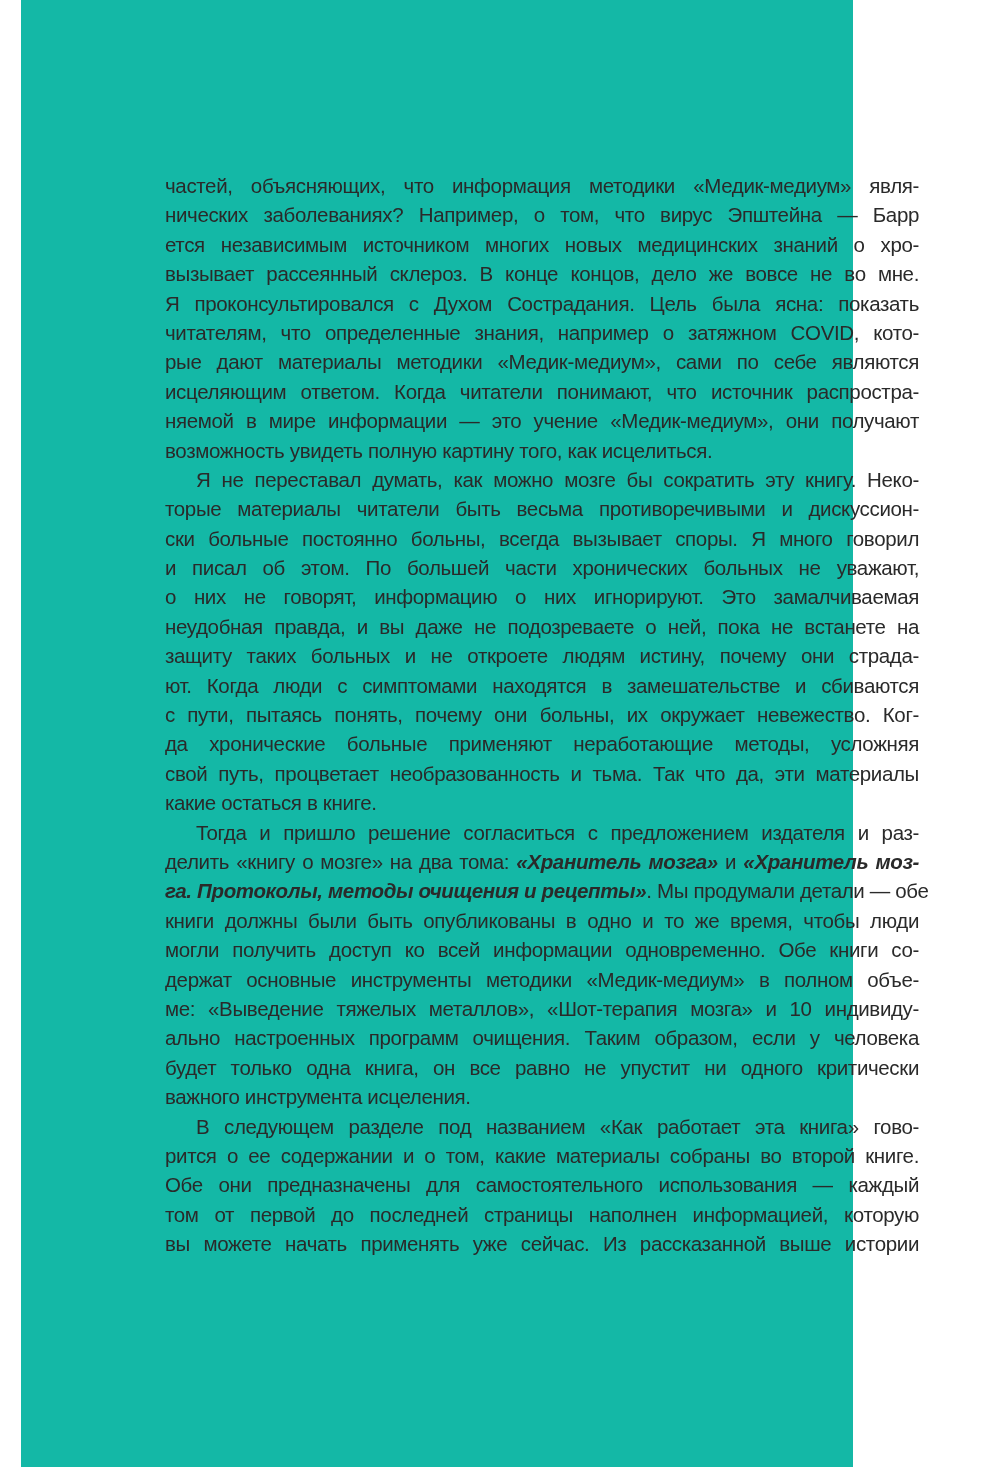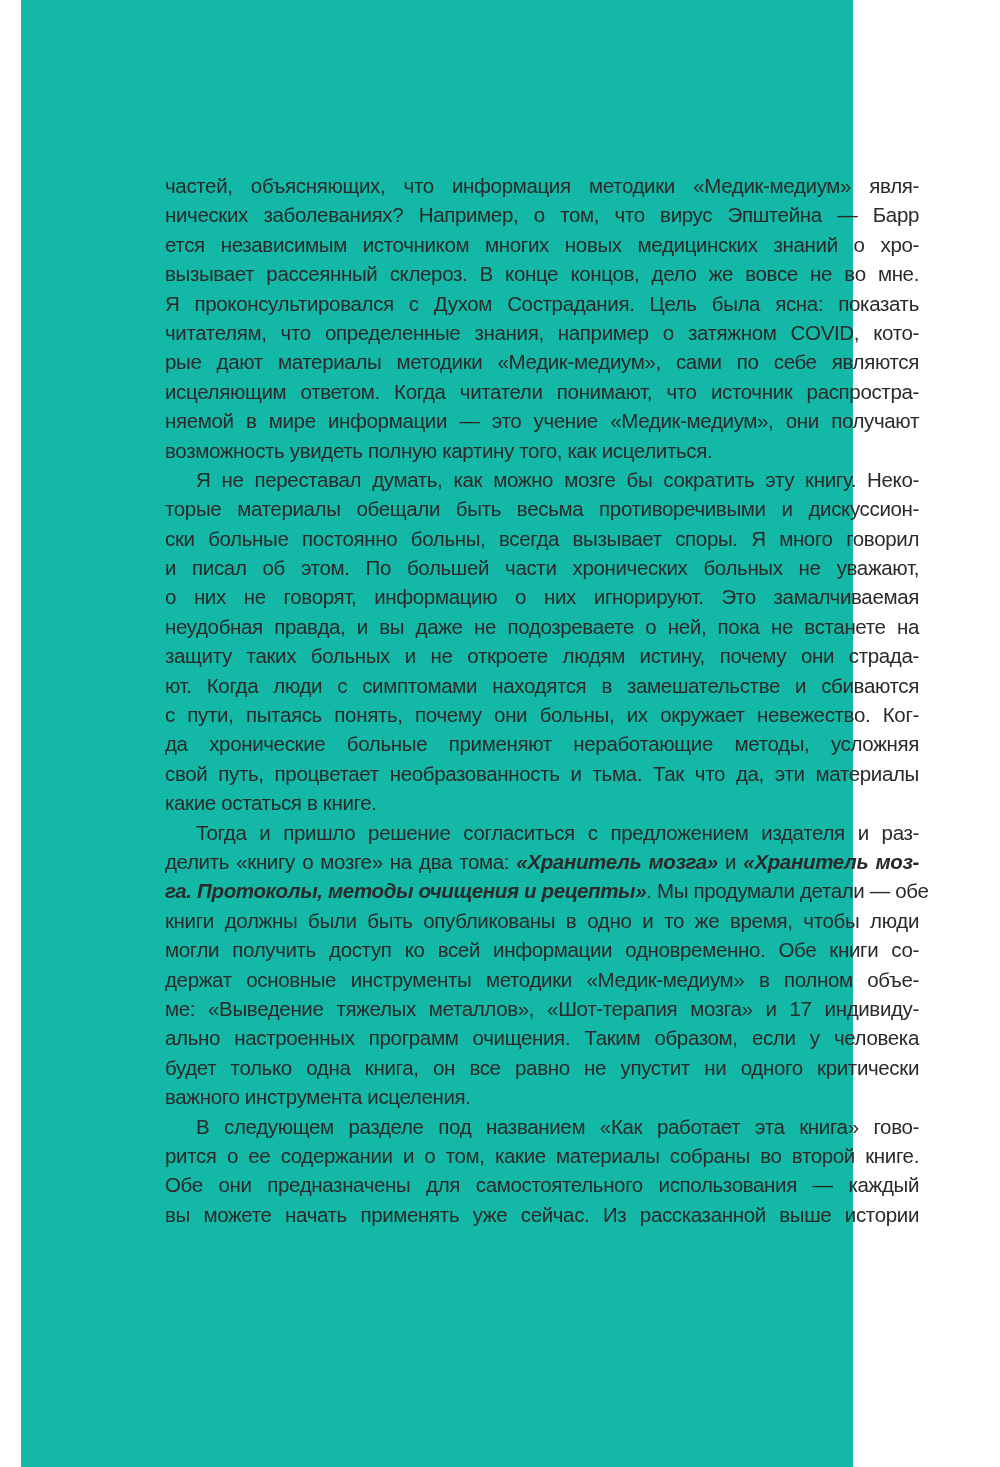--- a/index.html
+++ b/index.html
@@ -76,21 +76,21 @@
       <span class="line">Я проконсультировался с Духом Сострадания. Цель была ясна: показать</span>
       <span class="line">читателям, что определенные знания, например о затяжном COVID, кото-</span>
       <span class="line">рые дают материалы методики «Медик-медиум», сами по себе являются</span>
       <span class="line">исцеляющим ответом. Когда читатели понимают, что источник распростра-</span>
       <span class="line">няемой в мире информации — это учение «Медик-медиум», они получают</span>
       <span class="line last">возможность увидеть полную картину того, как исцелиться.</span>
     </div>
 
     <div>
       <span class="line indent">Я не переставал думать, как можно мозге бы сократить эту книгу. Неко-</span>
-      <span class="line">торые материалы обещали быть весьма противоречивыми и дискуссион-</span>
+      <span class="line">торые материалы читатели быть весьма противоречивыми и дискуссион-</span>
       <span class="line">ски больные постоянно больны, всегда вызывает споры. Я много говорил</span>
       <span class="line">и писал об этом. По большей части хронических больных не уважают,</span>
       <span class="line">о них не говорят, информацию о них игнорируют. Это замалчиваемая</span>
       <span class="line">неудобная правда, и вы даже не подозреваете о ней, пока не встанете на</span>
       <span class="line">защиту таких больных и не откроете людям истину, почему они страда-</span>
       <span class="line">ют. Когда люди с симптомами находятся в замешательстве и сбиваются</span>
       <span class="line">с пути, пытаясь понять, почему они больны, их окружает невежество. Ког-</span>
       <span class="line">да хронические больные применяют неработающие методы, усложняя</span>
       <span class="line">свой путь, процветает необразованность и тьма. Так что да, эти материалы</span>
       <span class="line last">какие остаться в книге.</span>
@@ -98,29 +98,30 @@
 
     <div>
       <span class="line indent">
         <span>Тогда и пришло решение согласиться с предложением издателя и раз-</span>
       </span>
       <span class="line"><span>делить «книгу о мозге» на два тома: </span><span class="em">«Хранитель мозга»</span><span> и </span><span class="em">«Хранитель моз-</span></span>
       <span class="line"><span class="em">га. Протоколы, методы очищения и рецепты»</span><span>. Мы продумали детали — обе</span></span>
       <span class="line"><span>книги должны были быть опубликованы в одно и то же время, чтобы люди</span></span>
       <span class="line"><span>могли получить доступ ко всей информации одновременно. Обе книги со-</span></span>
       <span class="line"><span>держат основные инструменты методики «Медик-медиум» в полном объе-</span></span>
-      <span class="line"><span>ме: «Выведение тяжелых металлов», «Шот-терапия мозга» и 17 индивиду-</span></span>
+      <span class="line"><span>ме: «Выведение тяжелых металлов», «Шот-терапия мозга» и 10 индивиду-</span></span>
       <span class="line"><span>ально настроенных программ очищения. Таким образом, если у человека</span></span>
       <span class="line"><span>будет только одна книга, он все равно не упустит ни одного критически</span></span>
       <span class="line last"><span>важного инструмента исцеления.</span></span>
     </div>
 
     <div>
       <span class="line indent">В следующем разделе под названием «Как работает эта книга» гово-</span>
       <span class="line">рится о ее содержании и о том, какие материалы собраны во второй книге.</span>
       <span class="line">Обе они предназначены для самостоятельного использования — каждый</span>
+      <span class="line">том от первой до последней страницы наполнен информацией, которую</span>
       <span class="line">вы можете начать применять уже сейчас. Из рассказанной выше истории</span>
     </div>
 
   </div>
 
   <div class="page-number">14</div>
 </div>
 
 </body></html>

